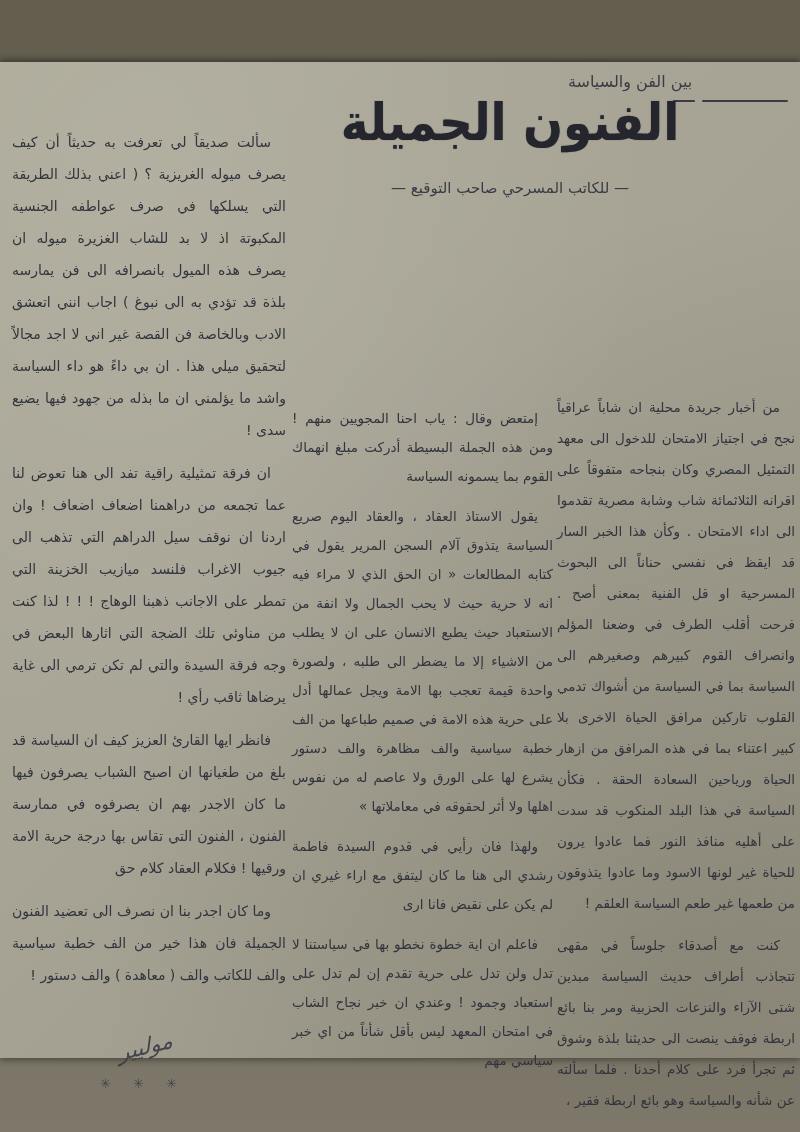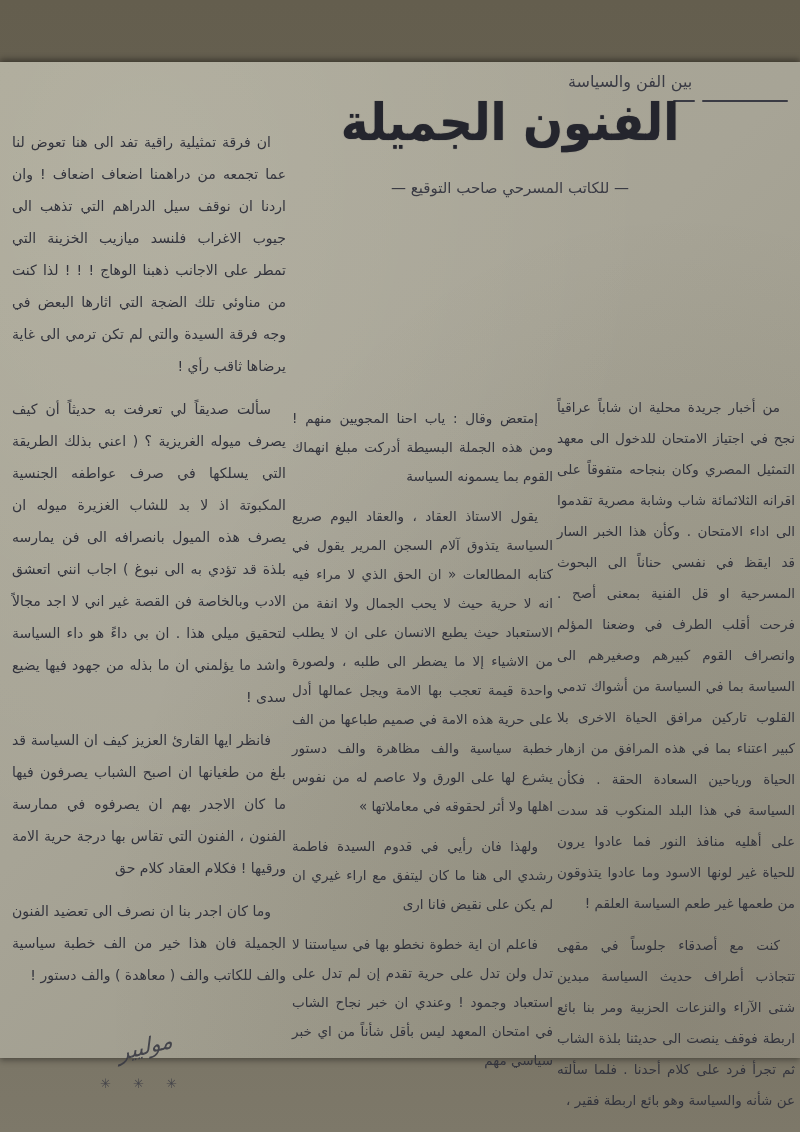--- a/index.html
+++ b/index.html
@@ -65,33 +65,33 @@
       <span class="rule-b"></span>
     </div>
 
     <div class="headline-wrap">
       <div class="main-title">الفنون الجميلة</div>
       <div class="byline">— للكاتب المسرحي صاحب التوقيع —</div>
     </div>
 
     <div class="col col-right">
       <p>من أخبار جريدة محلية ان شاباً عراقياً نجح في اجتياز الامتحان للدخول الى معهد التمثيل المصري وكان بنجاحه متفوقاً على اقرانه الثلاثمائة شاب وشابة مصرية تقدموا الى اداء الامتحان . وكأن هذا الخبر السار قد ايقظ في نفسي حناناً الى البحوث المسرحية او قل الفنية بمعنى أصح . فرحت أقلب الطرف في وضعنا المؤلم وانصراف القوم كبيرهم وصغيرهم الى السياسة بما في السياسة من أشواك تدمي القلوب تاركين مرافق الحياة الاخرى بلا كبير اعتناء بما في هذه المرافق من ازهار الحياة ورياحين السعادة الحقة . فكأن السياسة في هذا البلد المنكوب قد سدت على أهليه منافذ النور فما عادوا يرون للحياة غير لونها الاسود وما عادوا يتذوقون من طعمها غير طعم السياسة العلقم !</p>
-      <p>كنت مع أصدقاء جلوساً في مقهى تتجاذب أطراف حديث السياسة مبدين شتى الآراء والنزعات الحزبية ومر بنا بائع اربطة فوقف ينصت الى حديثنا بلذة الشاب ثم تجرأ فرد على كلام أحدنا . فلما سألته عن شأنه والسياسة وهو بائع اربطة فقير ،</p>
+      <p>كنت مع أصدقاء جلوساً في مقهى تتجاذب أطراف حديث السياسة مبدين شتى الآراء والنزعات الحزبية ومر بنا بائع اربطة فوقف ينصت الى حديثنا بلذة وشوق ثم تجرأ فرد على كلام أحدنا . فلما سألته عن شأنه والسياسة وهو بائع اربطة فقير ،</p>
     </div>
 
     <div class="col col-middle">
       <p>إمتعض وقال : ياب احنا المجويين منهم ! ومن هذه الجملة البسيطة أدركت مبلغ انهماك القوم بما يسمونه السياسة</p>
       <p>يقول الاستاذ العقاد ، والعقاد اليوم صريع السياسة يتذوق آلام السجن المرير يقول في كتابه المطالعات « ان الحق الذي لا مراء فيه انه لا حرية حيث لا يحب الجمال ولا انفة من الاستعباد حيث يطبع الانسان على ان لا يطلب من الاشياء إلا ما يضطر الى طلبه ، ولصورة واحدة قيمة تعجب بها الامة ويجل عمالها أدل على حرية هذه الامة في صميم طباعها من الف خطبة سياسية والف مظاهرة والف دستور يشرع لها على الورق ولا عاصم له من نفوس اهلها ولا أثر لحقوقه في معاملاتها »</p>
       <p>ولهذا فان رأيي في قدوم السيدة فاطمة رشدي الى هنا ما كان ليتفق مع اراء غيري ان لم يكن على نقيض فانا ارى</p>
       <p>فاعلم ان اية خطوة نخطو بها في سياستنا لا تدل ولن تدل على حرية تقدم إن لم تدل على استعباد وجمود ! وعندي ان خبر نجاح الشاب في امتحان المعهد ليس بأقل شأناً من اي خبر سياسي مهم</p>
     </div>
 
     <div class="col col-left">
+      <p>سألت صديقاً لي تعرفت به حديثاً أن كيف يصرف ميوله الغريزية ؟ ( اعني بذلك الطريقة التي يسلكها في صرف عواطفه الجنسية المكبوتة اذ لا بد للشاب الغزيرة ميوله ان يصرف هذه الميول بانصرافه الى فن يمارسه بلذة قد تؤدي به الى نبوغ ) اجاب انني اتعشق الادب وبالخاصة فن القصة غير اني لا اجد مجالاً لتحقيق ميلي هذا . ان بي داءً هو داء السياسة واشد ما يؤلمني ان ما بذله من جهود فيها يضيع سدى !</p>
       <p>ان فرقة تمثيلية راقية تفد الى هنا تعوض لنا عما تجمعه من دراهمنا اضعاف اضعاف ! وان اردنا ان نوقف سيل الدراهم التي تذهب الى جيوب الاغراب فلنسد ميازيب الخزينة التي تمطر على الاجانب ذهبنا الوهاج ! ! ! لذا كنت من مناوئي تلك الضجة التي اثارها البعض في وجه فرقة السيدة والتي لم تكن ترمي الى غاية يرضاها ثاقب رأي !</p>
-      <p>سألت صديقاً لي تعرفت به حديثاً أن كيف يصرف ميوله الغريزية ؟ ( اعني بذلك الطريقة التي يسلكها في صرف عواطفه الجنسية المكبوتة اذ لا بد للشاب الغزيرة ميوله ان يصرف هذه الميول بانصرافه الى فن يمارسه بلذة قد تؤدي به الى نبوغ ) اجاب انني اتعشق الادب وبالخاصة فن القصة غير اني لا اجد مجالاً لتحقيق ميلي هذا . ان بي داءً هو داء السياسة واشد ما يؤلمني ان ما بذله من جهود فيها يضيع سدى !</p>
       <p>فانظر ايها القارئ العزيز كيف ان السياسة قد بلغ من طغيانها ان اصبح الشباب يصرفون فيها ما كان الاجدر بهم ان يصرفوه في ممارسة الفنون ، الفنون التي تقاس بها درجة حرية الامة ورقيها ! فكلام العقاد كلام حق</p>
       <p>وما كان اجدر بنا ان نصرف الى تعضيد الفنون الجميلة فان هذا خير من الف خطبة سياسية والف للكاتب والف ( معاهدة ) والف دستور !</p>
     </div>
 
     <div class="signature">موليير</div>
     <div class="ornament">✳ ✳ ✳</div>
 
   </div>
 </div>
 

